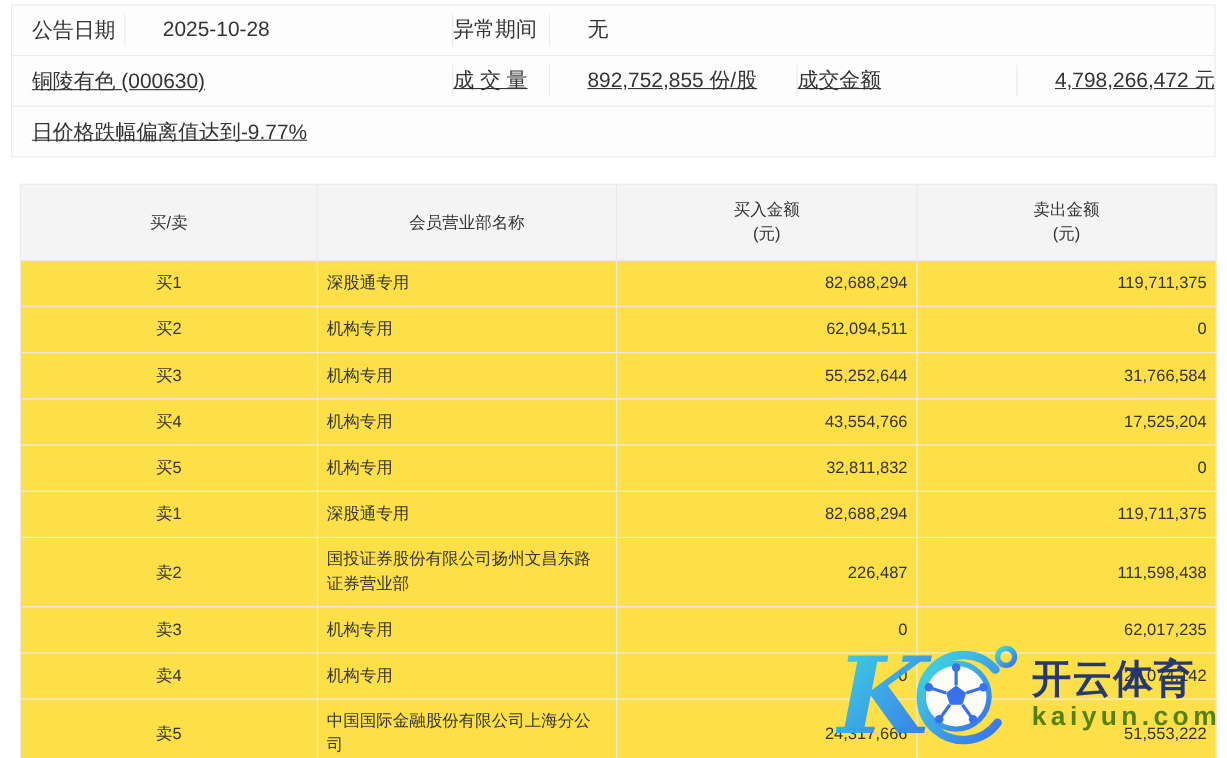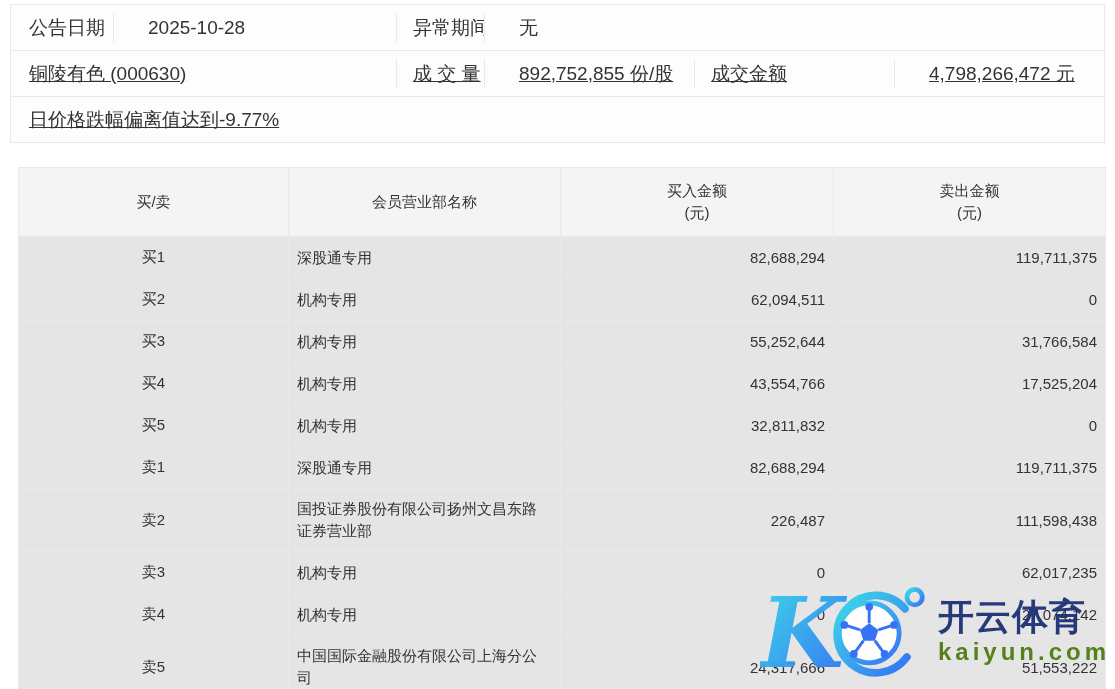--- a/index.html
+++ b/index.html
@@ -11,37 +11,37 @@
 
   
   .info-panel{
     position:absolute;left:10px;top:4px;width:1095px;
     background:#fdfdfd;border:1px solid #e9e9e9;box-sizing:border-box;
   }
   .ip-row{display:flex;align-items:center;height:45px;font-size:19px;}
   .ip-row.bt{border-top:1px solid #e9e9e9;text-decoration:underline;}
   .ip-cell{box-sizing:border-box;padding-left:34px;white-space:nowrap;overflow:hidden;}
   .ip-cell.first{padding-left:18px;}
-  .ip-cell.lab2{padding-left:16px;}
+  .ip-cell.lab2{padding-left:0;margin-left:15px;}
   .ip-cell.bl{border-left:1px solid #e9e9e9;height:29px;line-height:29px;}
   .w102{width:102px;} .w283{width:283px;} .w88{width:88px;} .w385{width:385px;}
   .w210{width:210px;} .w200{width:200px;} .grow{flex:1;}
 
   
   table.lhb{
     position:absolute;left:18px;top:167px;width:1087px;
     border-collapse:collapse;table-layout:fixed;font-size:15px;
   }
   table.lhb th,table.lhb td{border:1px solid #e9e9e9;box-sizing:border-box;}
   table.lhb thead th{
     background:#f4f4f4;font-weight:normal;color:#333;height:69px;
     text-align:center;vertical-align:middle;
   }
   th.pre{white-space:pre-line;line-height:22px;}
-  table.lhb td{height:42px;vertical-align:middle;background:#e5e5e5;}
+  table.lhb td{height:42px;vertical-align:middle;background:#fde047;}
   td.c-side{text-align:center;}
   td.c-broker{text-align:left;padding:9px 10px 9px 8px;line-height:22px;}
   td.c-amt{text-align:right;padding-right:8px;}
 
   
   .watermark{
     position:absolute;left:760px;top:580px;width:350px;height:100px;
     display:flex;align-items:center;opacity:0.95;pointer-events:none;z-index:5;
   }
   .wm-text{margin-left:4px;}

